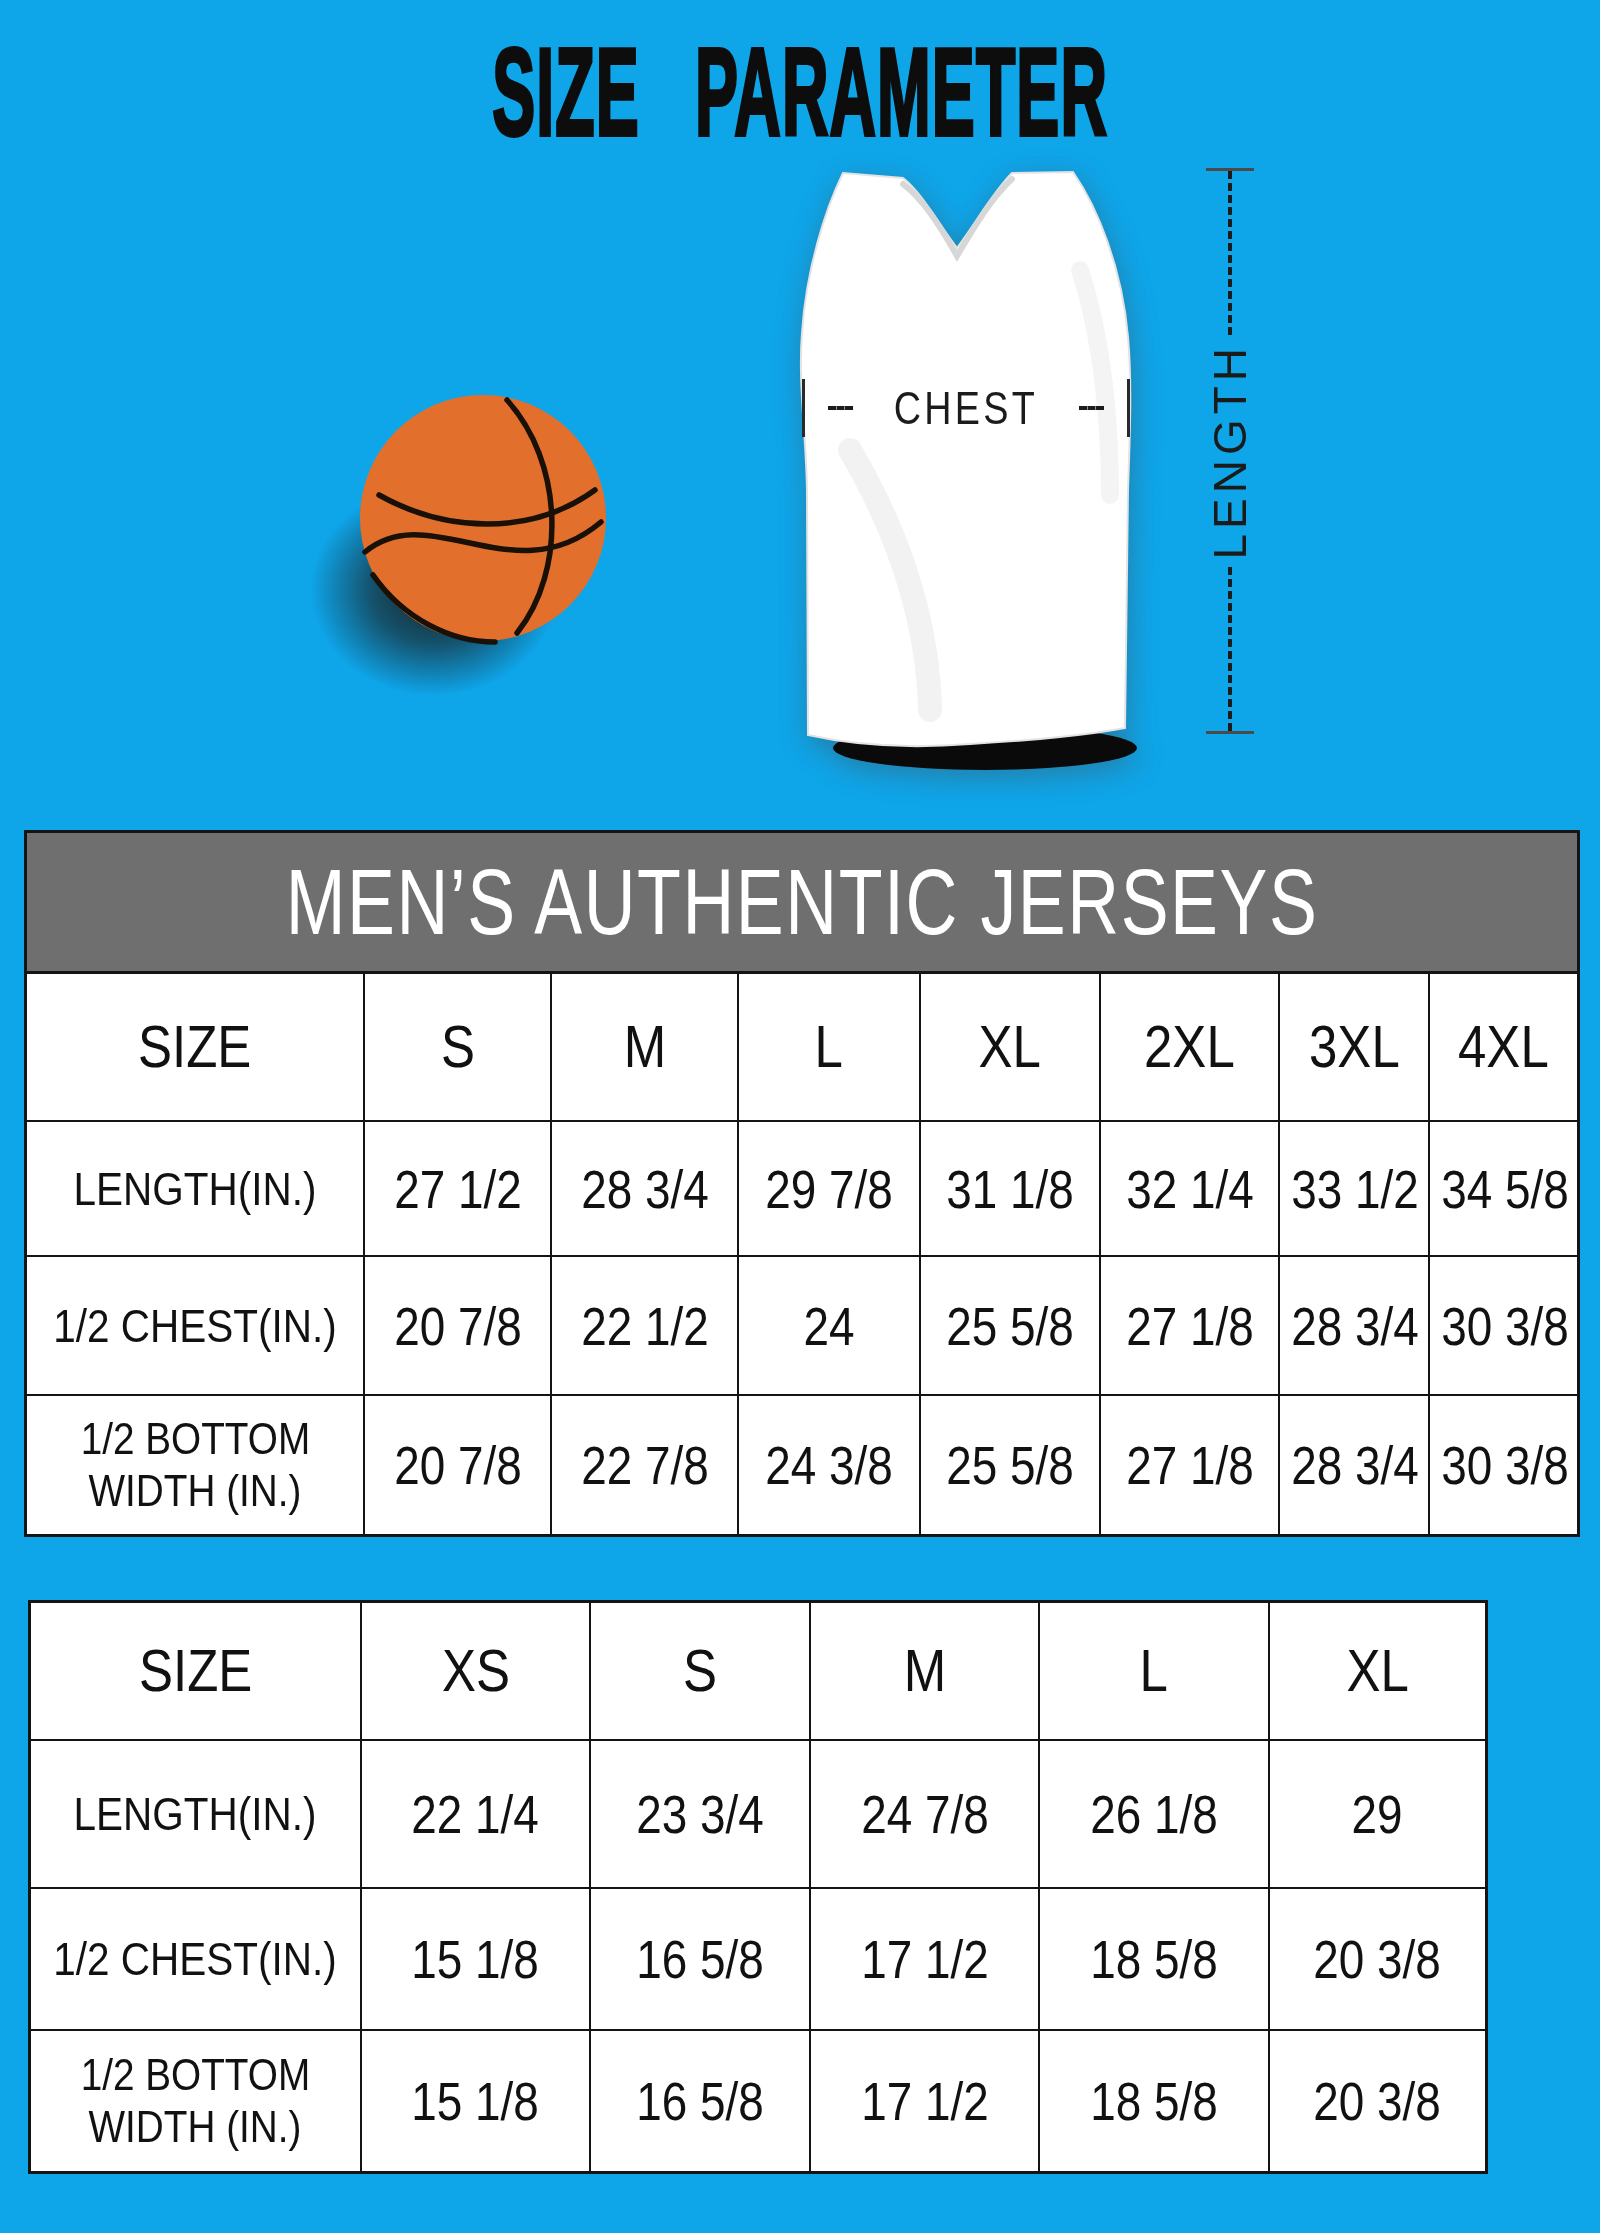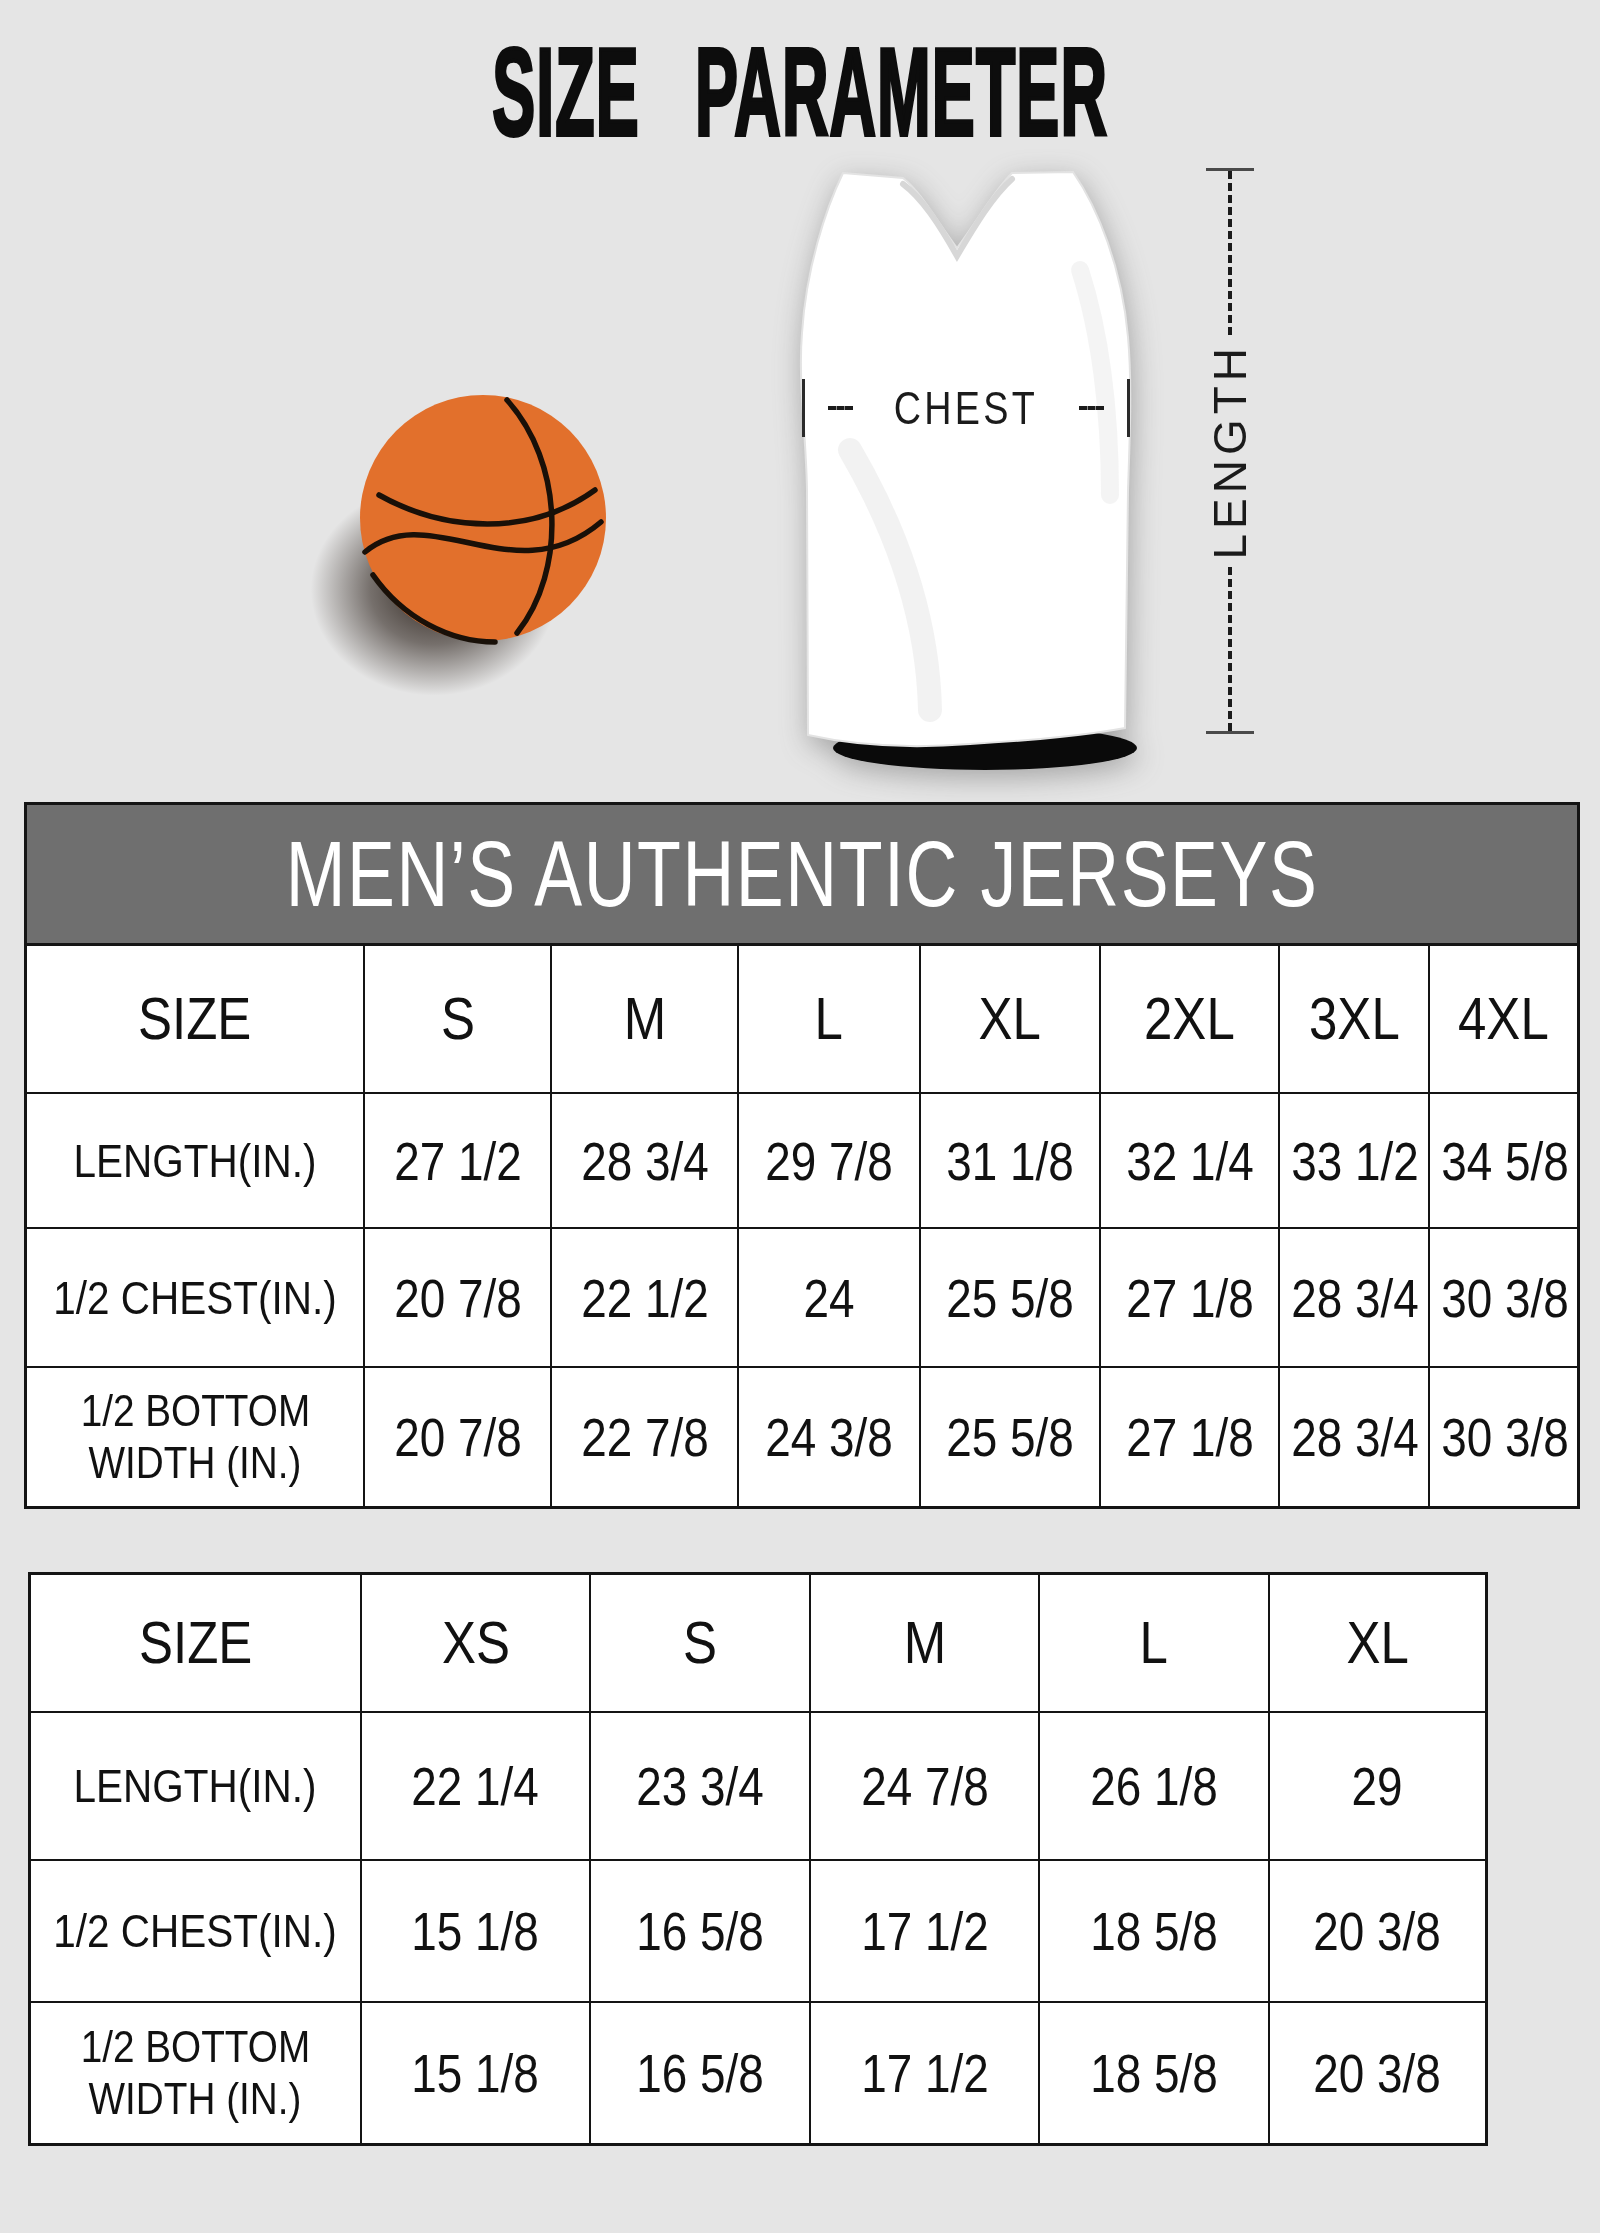--- a/index.html
+++ b/index.html
@@ -1,17 +1,17 @@
 <!DOCTYPE html>
 <html><head>
 <meta charset="utf-8">
 <style>
   html,body{margin:0;padding:0;background:#ffffff;}
   .page{
-    position:relative;width:1600px;height:2233px;margin:0 auto;background:#e5e5e5;
+    position:relative;width:1600px;height:2233px;margin:0 auto;background:#0ea5e9;
     font-family:"Liberation Sans", sans-serif;color:#111;overflow:hidden;
   }
   
   .title-wrap{position:absolute;top:30px;left:0;width:100%;text-align:center;}
   .title{
     display:inline-block;font-size:124px;font-weight:700;line-height:1;
     letter-spacing:2px;word-spacing:70px;white-space:nowrap;color:#0d0d0d;
     transform:scaleX(0.52);transform-origin:center;
     -webkit-text-stroke:4px #0d0d0d;
   }
@@ -43,21 +43,21 @@
     display:flex;flex-direction:column;align-items:center;
   }
   .length-line .tick{height:3px;width:48px;background:#4a4a4a;flex:0 0 auto;}
   .length-line .dash{width:0;flex:1 1 auto;border-left:4px dashed #1b1b1b;}
   .length-label{
     flex:0 0 auto;writing-mode:vertical-rl;transform:rotate(180deg);
     font-size:46px;letter-spacing:5px;color:#1b1b1b;line-height:1;
     padding:8px 0;white-space:nowrap;
   }
   
-  .tbl{position:absolute;}
+  .tbl{position:absolute;margin-top:28px;}
   .tbl table{border-collapse:collapse;table-layout:fixed;width:100%;height:100%;}
   .tbl table, .tbl td{border:2px solid #141414;}
   .tbl table{border-width:3px;}
   .tbl td{text-align:center;vertical-align:middle;padding:0;background:#fff;}
   .tbl tr.band td{background:#6f6f6f;border-bottom:3px solid #141414;}
   .band-text{
     display:inline-block;color:#ffffff;font-size:92px;line-height:1;
     letter-spacing:2px;white-space:nowrap;transform:scaleX(0.78);transform-origin:center;
   }
   .c{display:inline-block;transform:scaleX(0.85);transform-origin:center;white-space:nowrap;}

